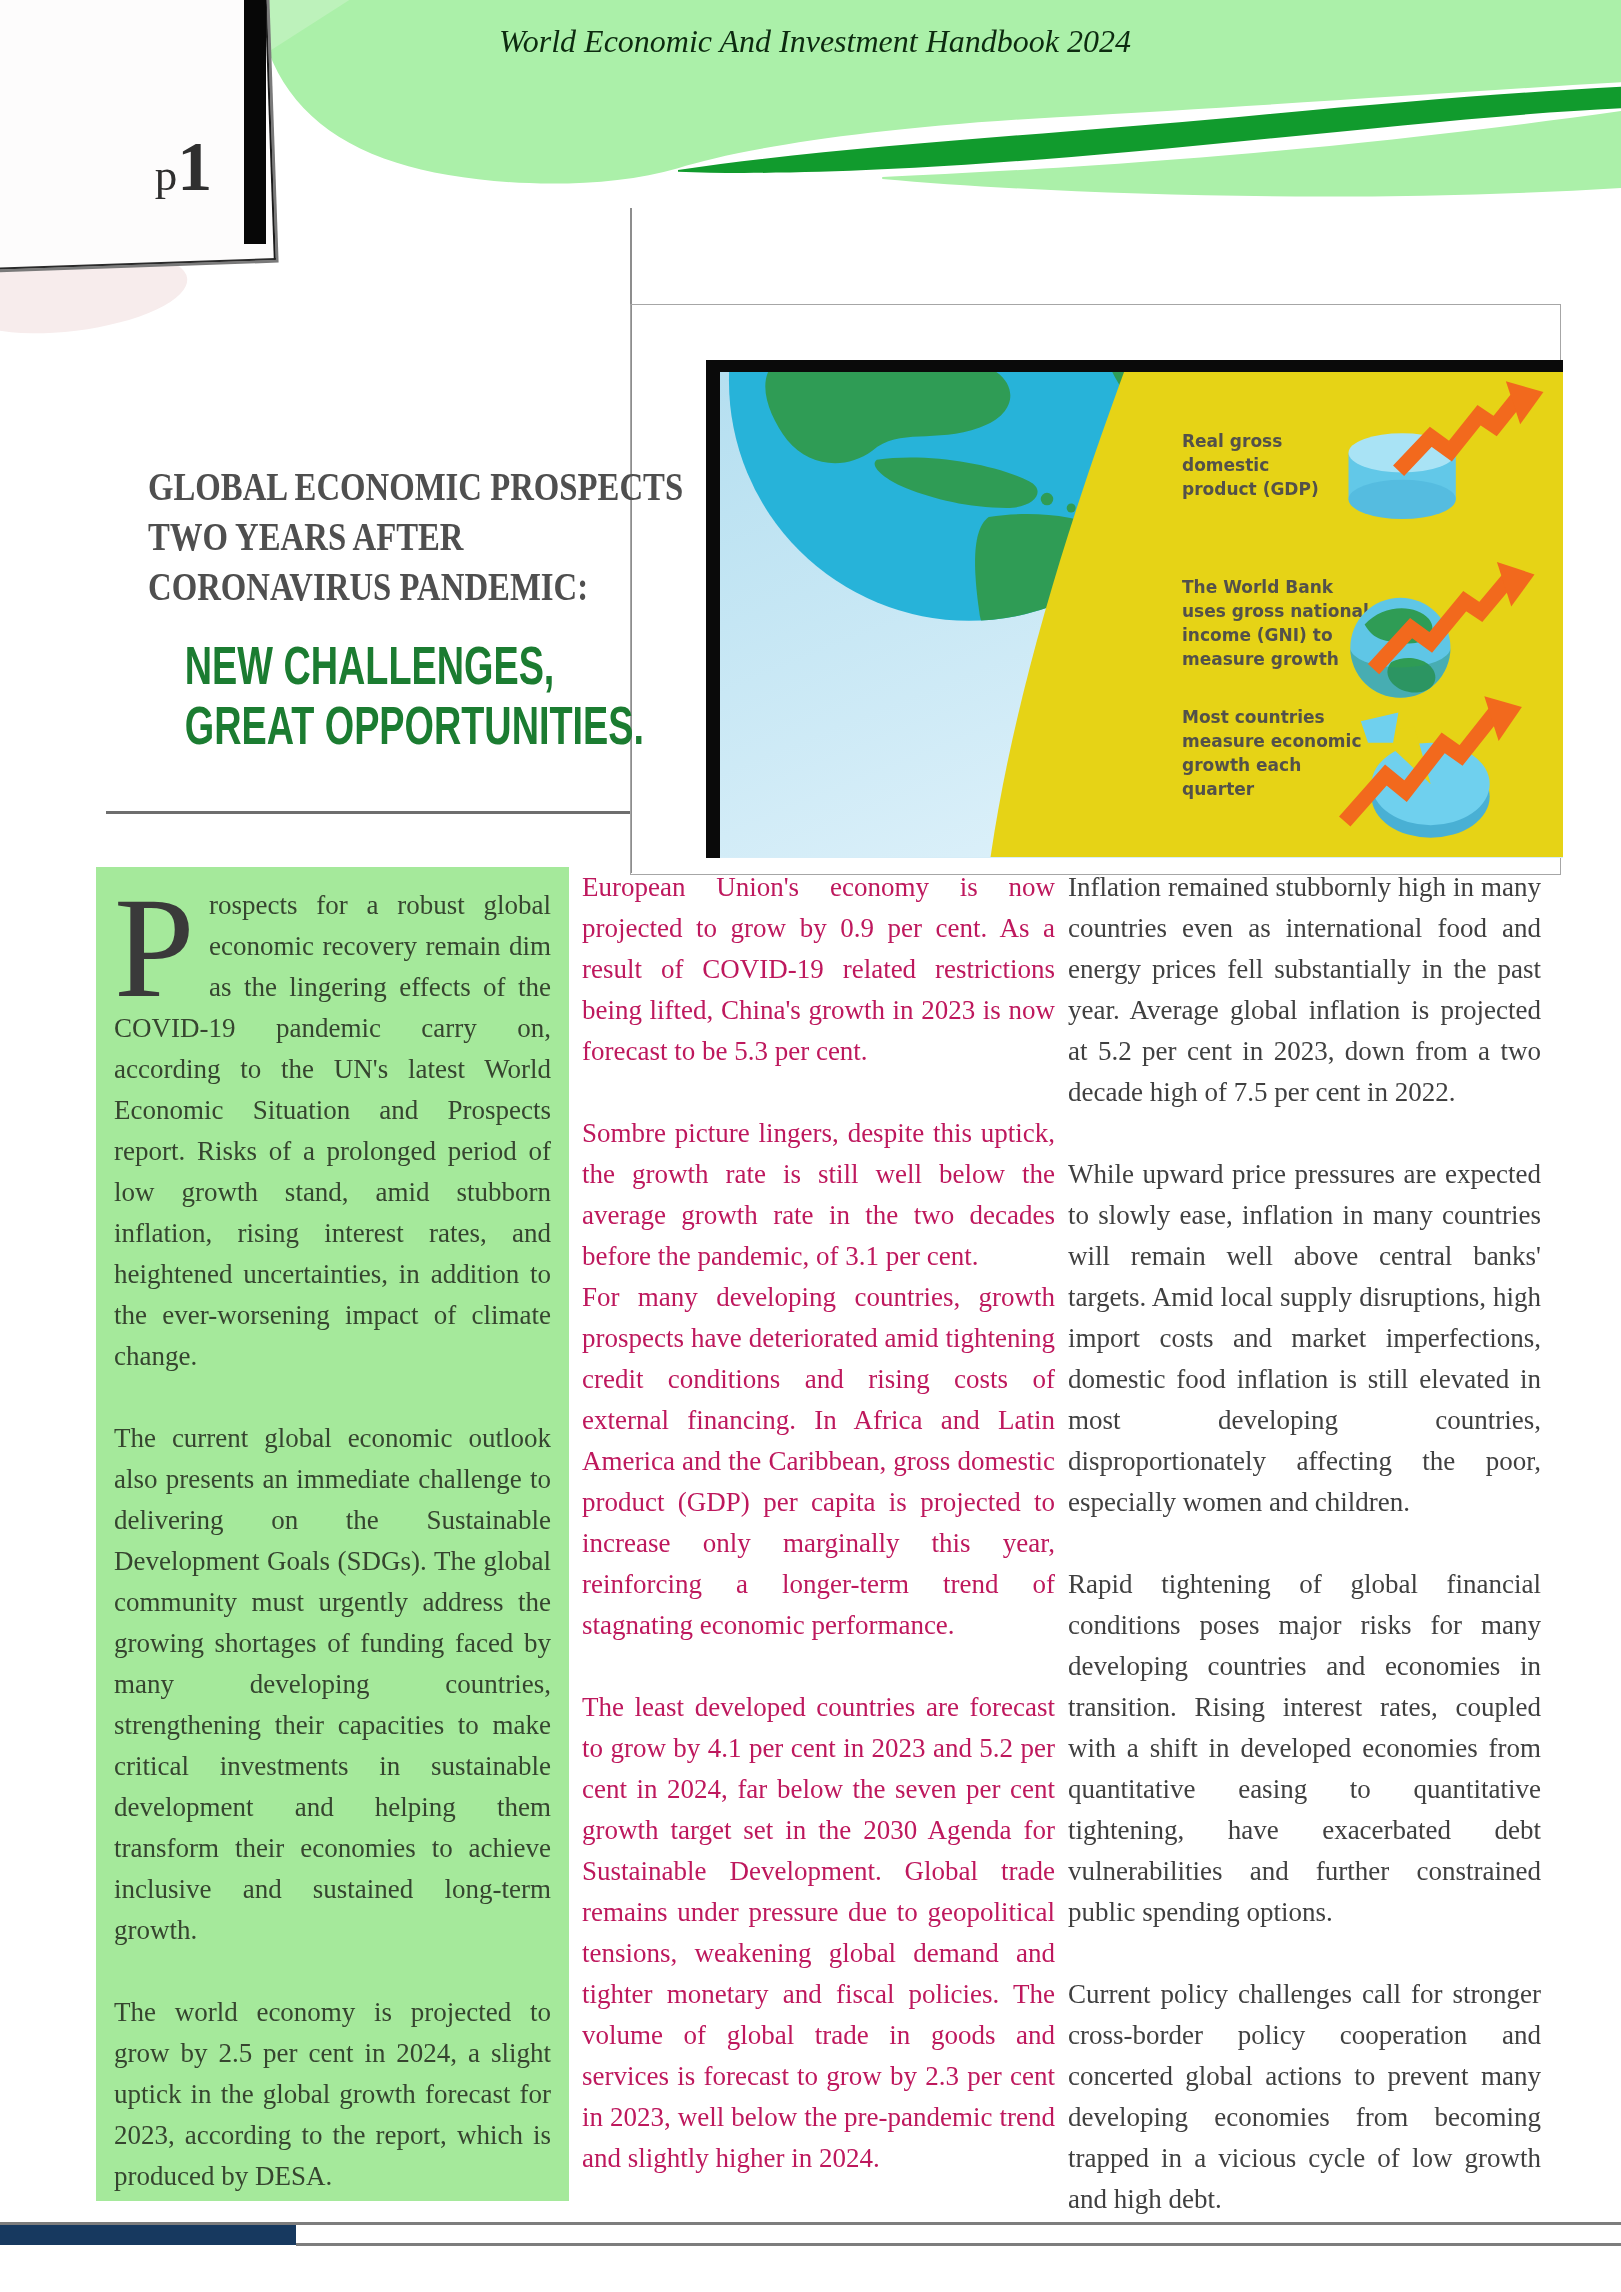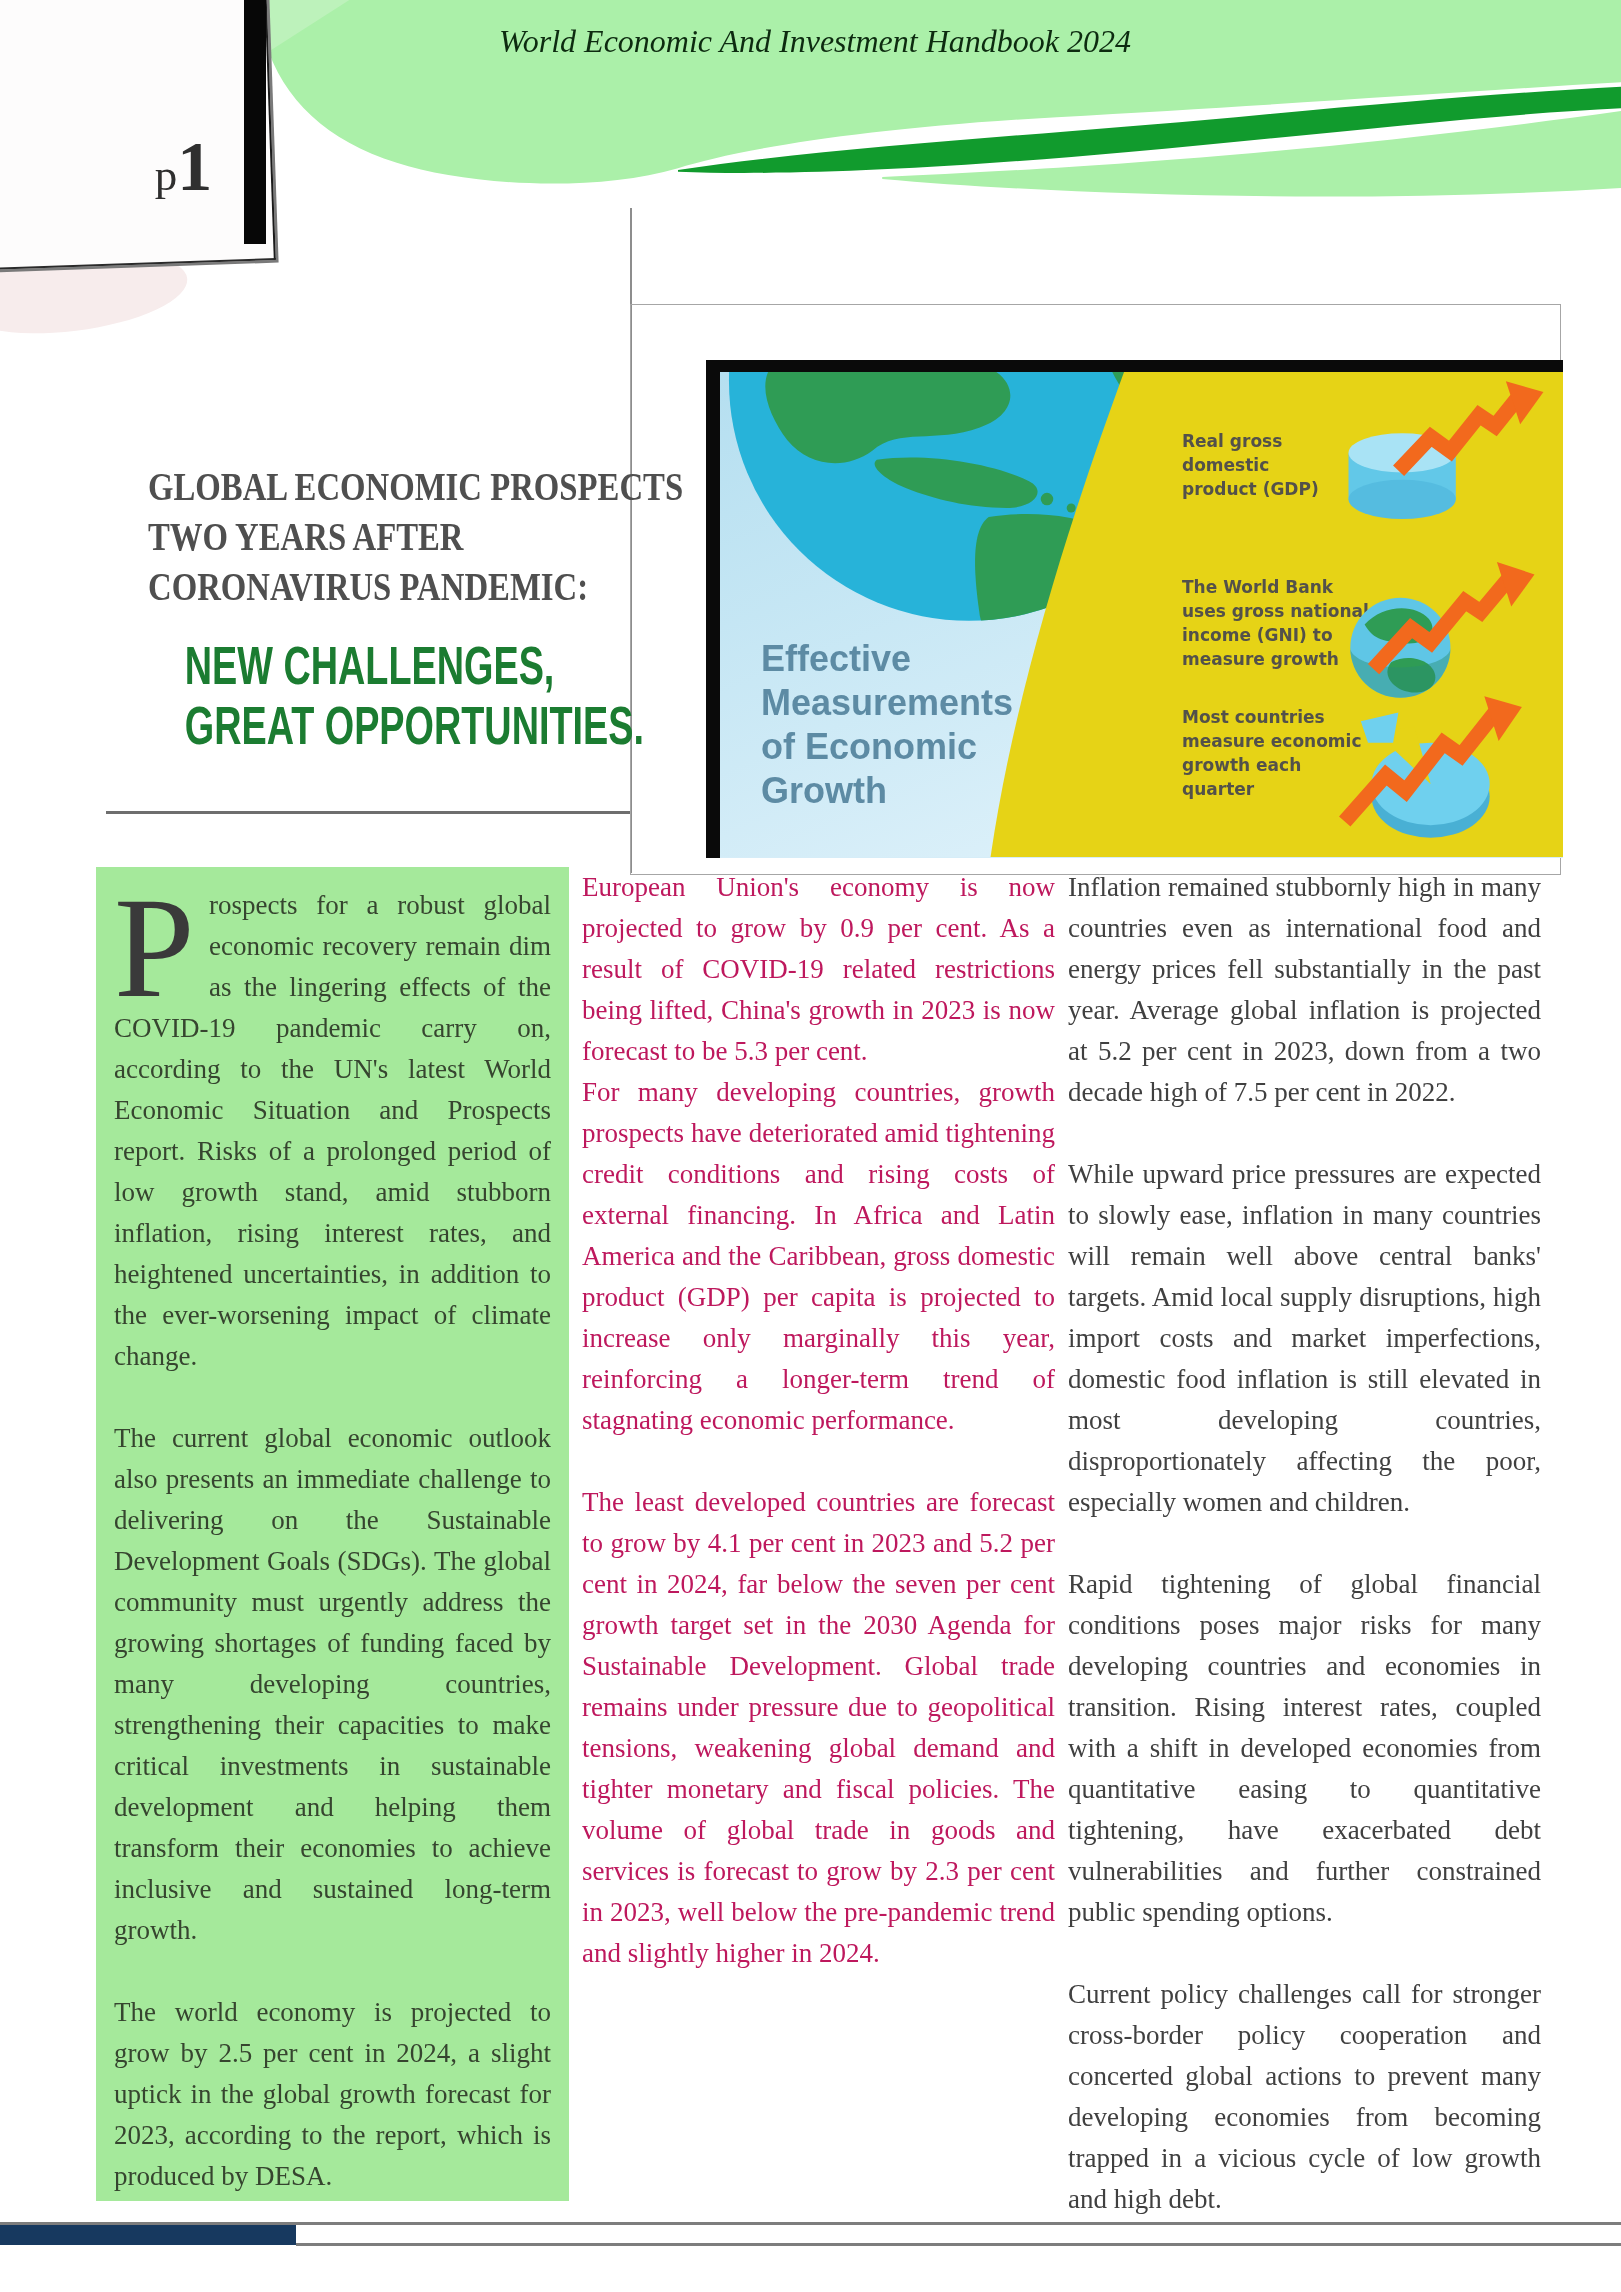--- a/index.html
+++ b/index.html
@@ -126,26 +126,20 @@
         <path d="M175,98 C230,90 305,102 345,122 C365,132 352,152 320,152 C278,152 238,142 208,130 C188,122 165,106 175,98 Z"></path>
         <circle cx="365" cy="142" r="7"></circle>
           <circle cx="392" cy="152" r="5"></circle>
           <circle cx="414" cy="163" r="5"></circle>
         <path d="M300,162 C380,150 462,172 482,222 C497,272 452,332 392,347 C340,357 300,322 290,272 C283,225 280,176 300,162 Z"></path>
         <path d="M428,-25 C520,-45 605,-22 645,22 C665,62 645,112 602,132 C560,150 520,132 500,92 C480,60 440,18 428,-25 Z"></path>
       </g>
       <path d="M451,0 C396,150 330,350 302,542 L941,542 L941,0 Z" fill="#e6d316"></path>
     </svg>
 
-    <div class="fig-title">
-      <div>Effective</div>
-      <div>Measurements</div>
-      <div>of Economic</div>
-      <div>Growth</div>
-    </div>
 
     <div class="callout-text ct0">
       <div>Real gross</div>
       <div>domestic</div>
       <div>product (GDP)</div>
     </div>
     <svg class="callout-icon ci0" width="211" height="158" viewBox="0 0 236 176">
       <rect x="14" y="80" width="120" height="52" fill="#62c8e8"></rect>
       <ellipse cx="74" cy="132" rx="60" ry="22" fill="#55bce0"></ellipse>
       <ellipse cx="74" cy="80" rx="60" ry="22" fill="#a9e3f5"></ellipse>
@@ -184,20 +178,21 @@
     </svg>
   </div>
 
   <section class="col col1">
       <p><span class="dropcap">P</span>rospects for a robust global economic recovery remain dim as the lingering effects of the COVID-19 pandemic carry on, according to the UN's latest World Economic Situation and Prospects report. Risks of a prolonged period of low growth stand, amid stubborn inflation, rising interest rates, and heightened uncertainties, in addition to the ever-worsening impact of climate change.</p>
       <p>The current global economic outlook also presents an immediate challenge to delivering on the Sustainable Development Goals (SDGs). The global community must urgently address the growing shortages of funding faced by many developing countries, strengthening their capacities to make critical investments in sustainable development and helping them transform their economies to achieve inclusive and sustained long-term growth.</p>
       <p>The world economy is projected to grow by 2.5 per cent in 2024, a slight uptick in the global growth forecast for 2023, according to the report, which is produced by DESA.</p>
     </section>
   <section class="col col2">
       <p>European Union's economy is now projected to grow by 0.9 per cent. As a result of COVID-19 related restrictions being lifted, China's growth in 2023 is now forecast to be 5.3 per cent.</p>
+      <p>Sombre picture lingers, despite this uptick, the growth rate is still well below the average growth rate in the two decades before the pandemic, of 3.1 per cent.</p>
       <p class="flush">For many developing countries, growth prospects have deteriorated amid tightening credit conditions and rising costs of external financing. In Africa and Latin America and the Caribbean, gross domestic product (GDP) per capita is projected to increase only marginally this year, reinforcing a longer-term trend of stagnating economic performance.</p>
       <p>The least developed countries are forecast to grow by 4.1 per cent in 2023 and 5.2 per cent in 2024, far below the seven per cent growth target set in the 2030 Agenda for Sustainable Development. Global trade remains under pressure due to geopolitical tensions, weakening global demand and tighter monetary and fiscal policies. The volume of global trade in goods and services is forecast to grow by 2.3 per cent in 2023, well below the pre-pandemic trend and slightly higher in 2024.</p>
     </section>
   <section class="col col3">
       <p>Inflation remained stubbornly high in many countries even as international food and energy prices fell substantially in the past year. Average global inflation is projected at 5.2 per cent in 2023, down from a two decade high of 7.5 per cent in 2022.</p>
       <p>While upward price pressures are expected to slowly ease, inflation in many countries will remain well above central banks' targets. Amid local supply disruptions, high import costs and market imperfections, domestic food inflation is still elevated in most developing countries, disproportionately affecting the poor, especially women and children.</p>
       <p>Rapid tightening of global financial conditions poses major risks for many developing countries and economies in transition. Rising interest rates, coupled with a shift in developed economies from quantitative easing to quantitative tightening, have exacerbated debt vulnerabilities and further constrained public spending options.</p>
       <p>Current policy challenges call for stronger cross-border policy cooperation and concerted global actions to prevent many developing economies from becoming trapped in a vicious cycle of low growth and high debt.</p>
     </section>
 

